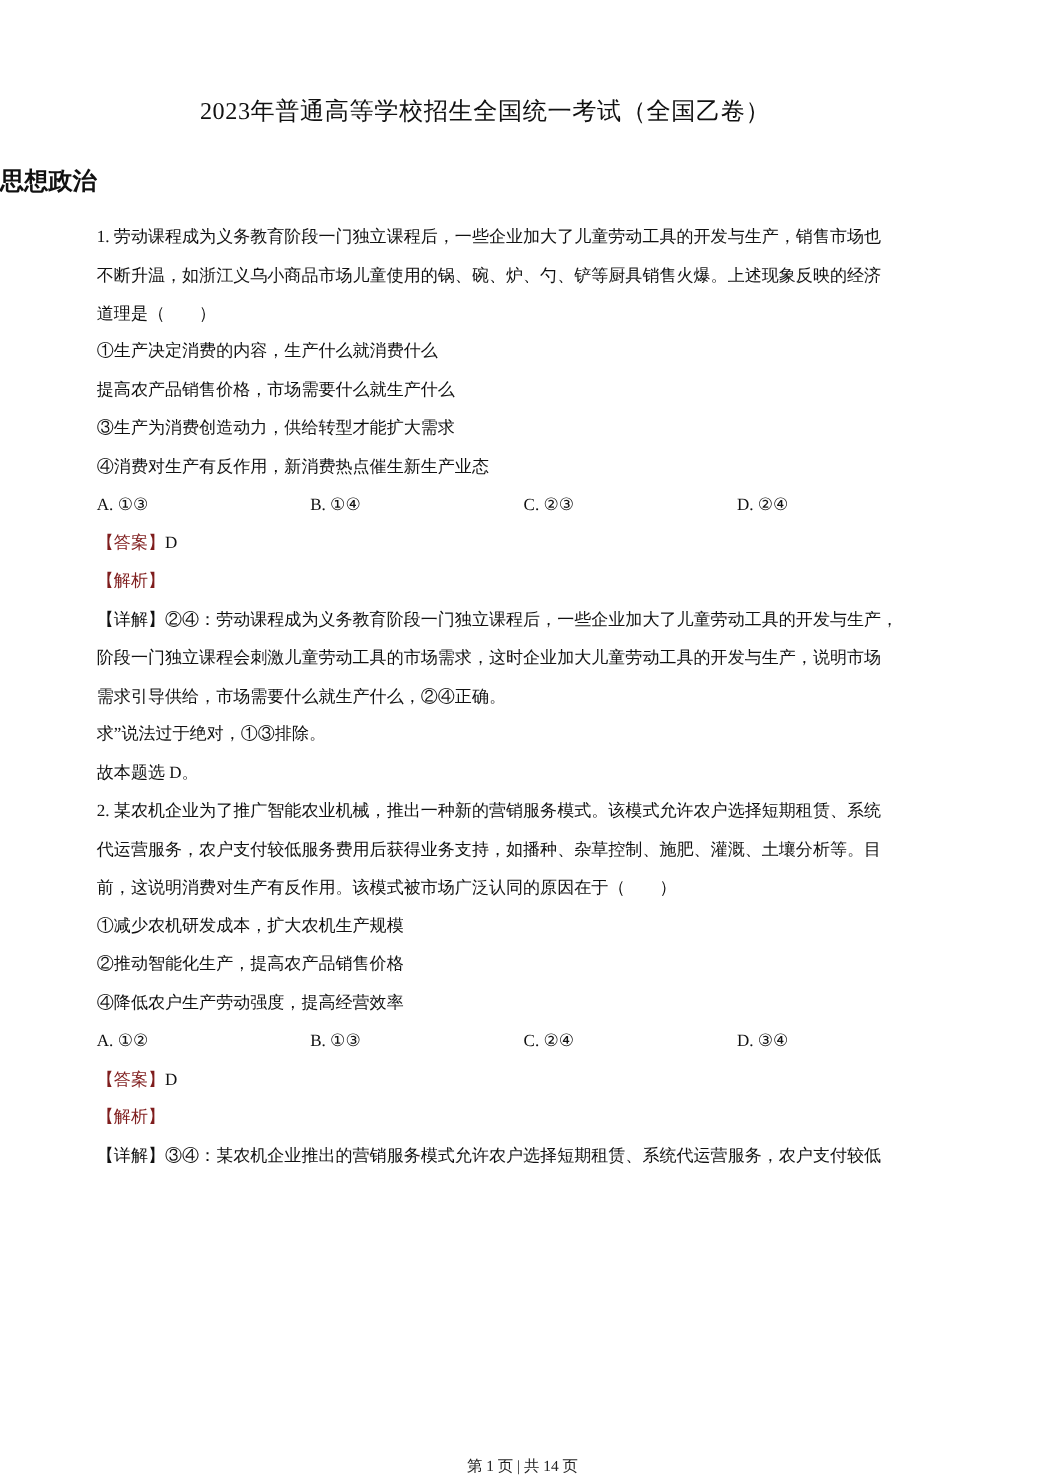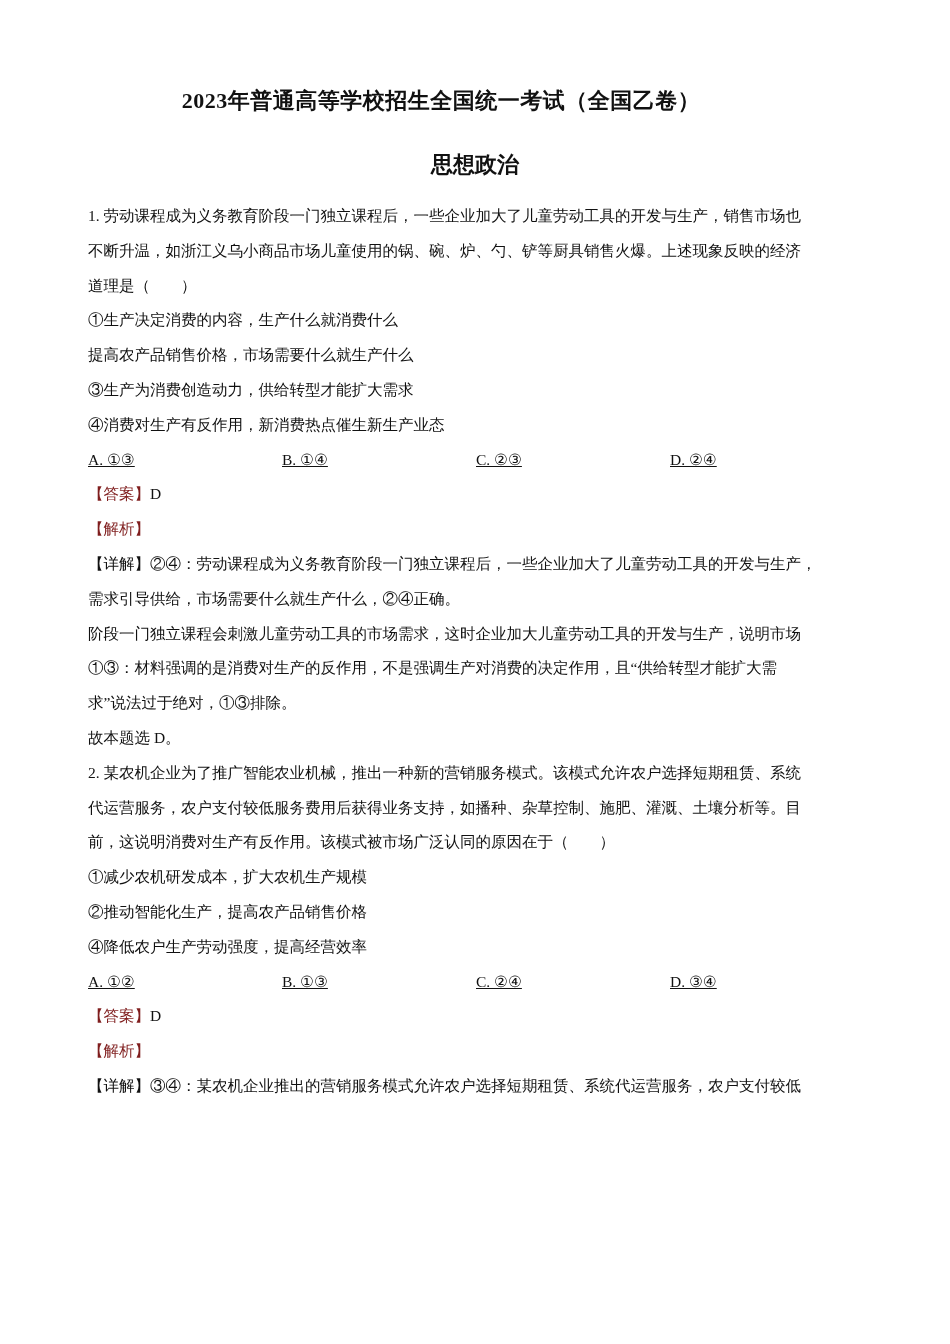--- a/index.html
+++ b/index.html
@@ -4,31 +4,31 @@
   <style>
     html, body { margin: 0; padding: 0; background: #ffffff; }
     body {
       width: 950px; height: 1344px; position: relative; overflow: hidden;
       font-family: "Liberation Serif", "DejaVu Serif", serif;
       color: #111;
     }
     .page { position: absolute; left: 0; top: 0; width: 950px; height: 1344px; }
     .title {
       position: absolute; left: 0; width: 882px; text-align: center;
-      font-size: 22px; font-weight: bold; top: 86px; letter-spacing: 0.5px;
+      font-size: 22px; font-weight: normal; top: 86px; letter-spacing: 0.5px;
     }
     .subtitle {
-      position: absolute; left: 0; width: 950px; text-align: center;
+      position: absolute; left: 0; width: 950px; text-align: left;
       font-size: 22px; font-weight: bold; top: 150px;
     }
     .content { position: absolute; left: 88px; top: 204px; width: 780px; }
     .line { font-size: 15.5px; height: 34.8px; line-height: 24px; white-space: nowrap; }
     .line.section { font-weight: bold; font-size: 16px; }
     .options { display: flex; font-size: 15.5px; height: 34.8px; line-height: 24px; }
-    .options span { width: 194px; text-decoration: underline; }
+    .options span { width: 194px; }
     .tag { color: #7f1d1d; }
     .footer {
       position: absolute; top: 1324px; left: 0; width: 950px; text-align: center;
       font-size: 14px; color: #222;
     }
   </style>
 </head>
 <body>
 
 <div class="page">
@@ -53,23 +53,22 @@
       </div>
       <div class="line">
         <span class="tag">【答案】</span><span>D</span>
       </div>
       <div class="line">
         <span class="tag">【解析】</span>
       </div>
       <div class="line">
         <span>【详解】</span><span>②④：劳动课程成为义务教育阶段一门独立课程后，一些企业加大了儿童劳动工具的开发与生产，</span>
       </div>
+      <div class="line">阶段一门独立课程会刺激儿童劳动工具的市场需求，这时企业加大儿童劳动工具的开发与生产，说明市场</div>
       <div class="line">需求引导供给，市场需要什么就生产什么，②④正确。</div>
-      <div class="line">阶段一门独立课程会刺激儿童劳动工具的市场需求，这时企业加大儿童劳动工具的开发与生产，说明市场</div>
-      <div class="line">①③：材料强调的是消费对生产的反作用，不是强调生产对消费的决定作用，且“供给转型才能扩大需</div>
       <div class="line">求”说法过于绝对，①③排除。</div>
       <div class="line">故本题选 D。</div>
     </div>
 
     <div>
       <div class="line">2. 某农机企业为了推广智能农业机械，推出一种新的营销服务模式。该模式允许农户选择短期租赁、系统</div>
       <div class="line">代运营服务，农户支付较低服务费用后获得业务支持，如播种、杂草控制、施肥、灌溉、土壤分析等。目</div>
       <div class="line">前，这说明消费对生产有反作用。该模式被市场广泛认同的原因在于（　　）</div>
       <div class="line">①减少农机研发成本，扩大农机生产规模</div>
       <div class="line">②推动智能化生产，提高农产品销售价格</div>
@@ -85,13 +84,14 @@
       </div>
       <div class="line">
         <span class="tag">【解析】</span>
       </div>
       <div class="line">
         <span>【详解】</span><span>③④：某农机企业推出的营销服务模式允许农户选择短期租赁、系统代运营服务，农户支付较低</span>
       </div>
     </div>
   </div>
 
+  <div class="footer">第 1 页  | 共 14 页</div>
 </div>
 
 </body></html>

